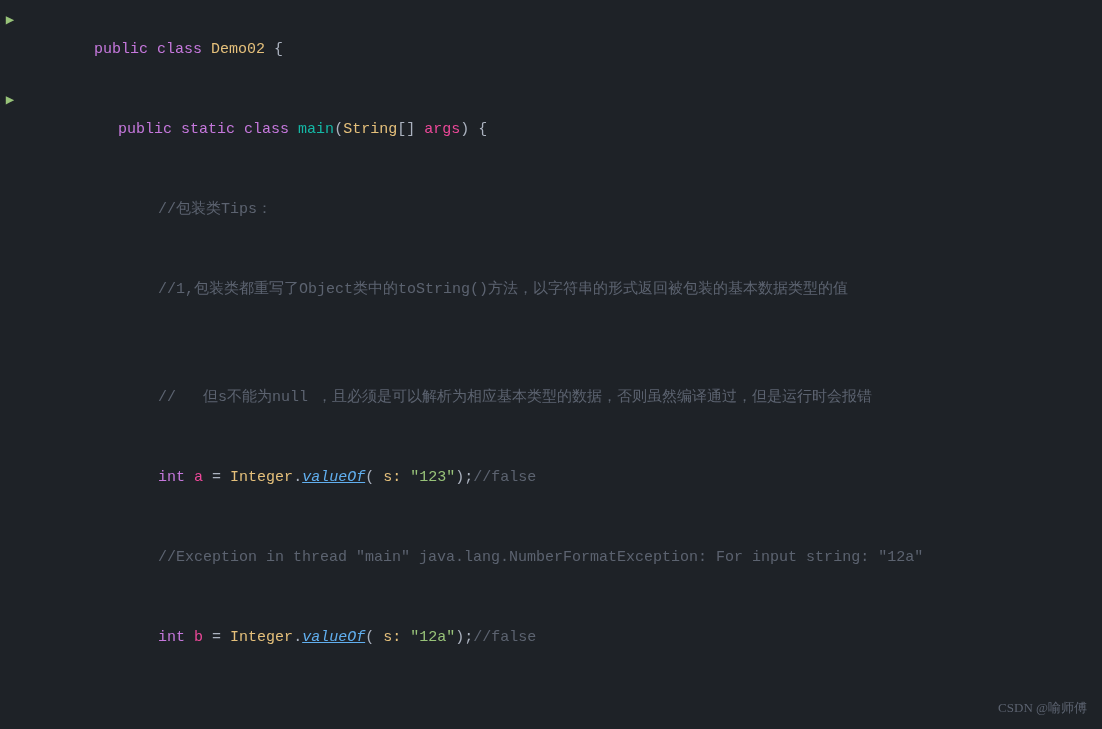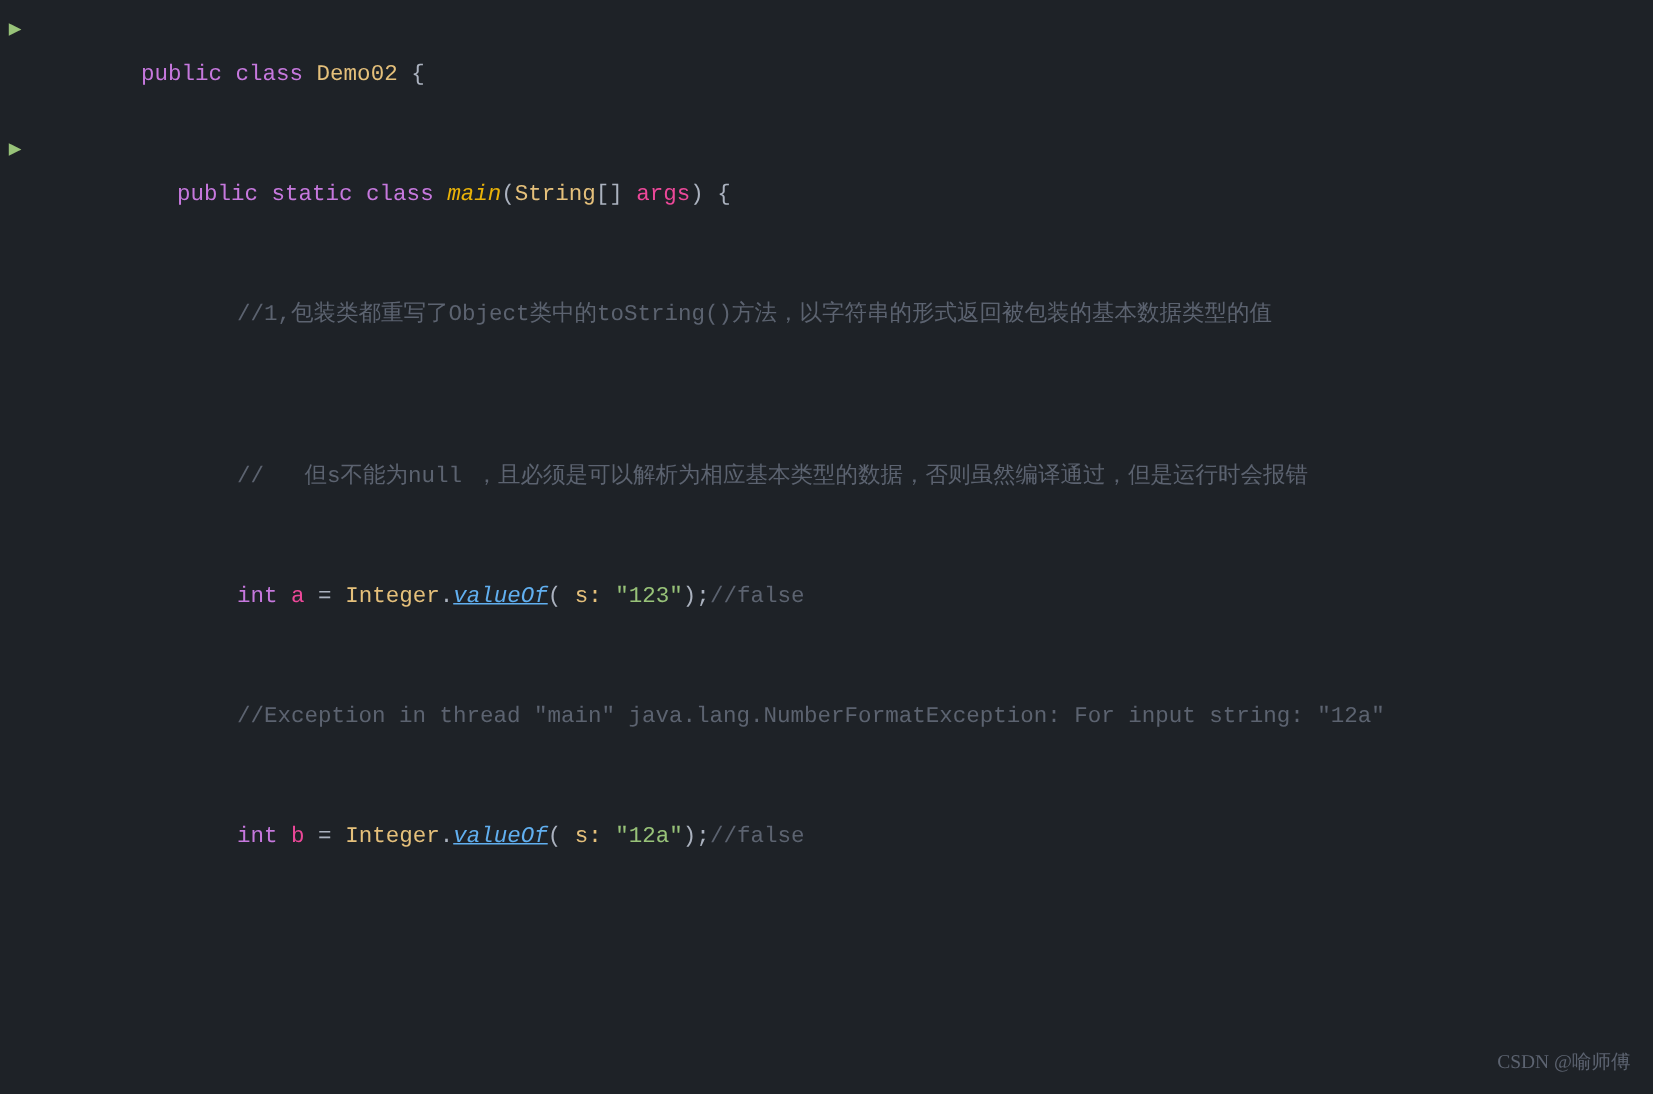--- a/index.html
+++ b/index.html
@@ -36,21 +36,21 @@
     }
     .code-content {
       padding-left: 20px;
       flex: 1;
       white-space: pre;
       line-height: 26px;
     }
     .kw { color: #c678dd; text-align: right; } 
     .kw-type { color: #c678dd; text-align: right; } 
     .class-name { color: #e5c07b; } 
-    .method { color: #eab308; font-style: italic; } 
+    .method { color: #14b8a6; } 
     .string { color: #98c379; } 
     .comment { color: #5c6370; font-style: normal; } 
     .operator { color: #abb2bf; } 
     .param-hint { color: #e5c07b; } 
     .var { color: #ec4899; } 
     .punct { color: #abb2bf; }
     .underscore { text-decoration: underline; }
     .italic-method { font-style: italic; color: #61afef; }
     .watermark {
       position: absolute;
@@ -75,20 +75,26 @@
     </div>
   </div>
 
   <div class="line">
     <div class="arrow">▶</div>
     <div class="code-content indent1">
       <span class="kw">public</span> <span class="kw">static</span> <span class="kw">class</span> <span class="method">main</span><span class="punct">(</span><span class="class-name">String</span><span class="punct">[]</span> <span class="var">args</span><span class="punct">) {</span>
     </div>
   </div>
 
+  <div class="line">
+    <div class="arrow"></div>
+    <div class="code-content indent2">
+      <span class="comment">//包装类Tips：</span>
+    </div>
+  </div>
 
   <div class="line">
     <div class="arrow"></div>
     <div class="code-content indent2">
       <span class="comment">//1,包装类都重写了</span><span class="comment">Object</span><span class="comment">类中的</span><span class="comment">toString()</span><span class="comment">方法，以字符串的形式返回被包装的基本数据类型的值</span>
     </div>
   </div>
 
   <div class="line">
     <div class="arrow"></div>

